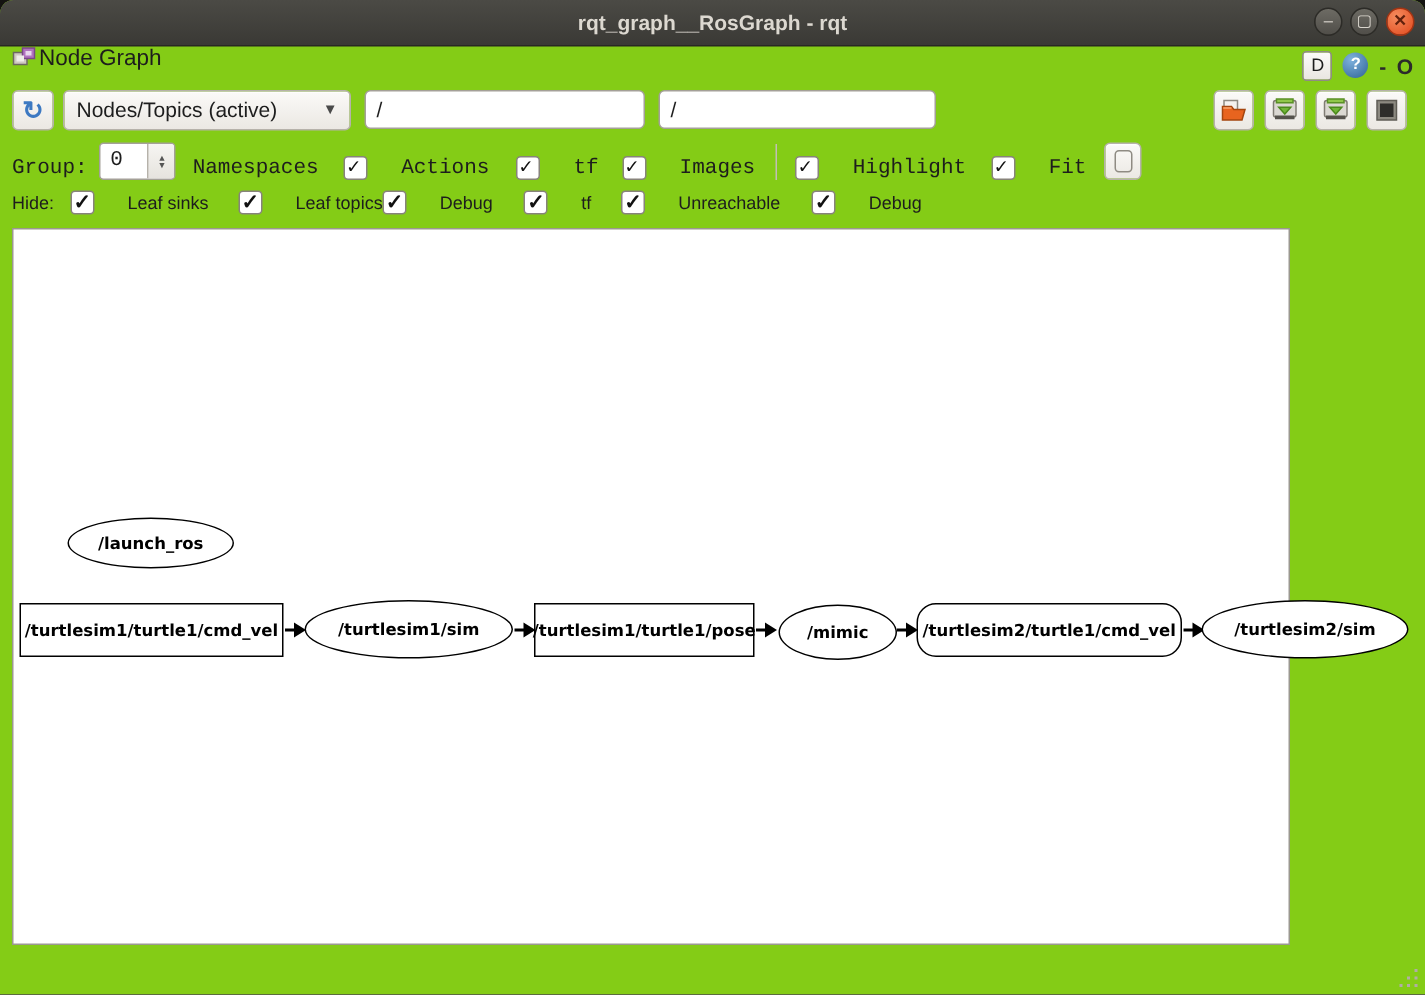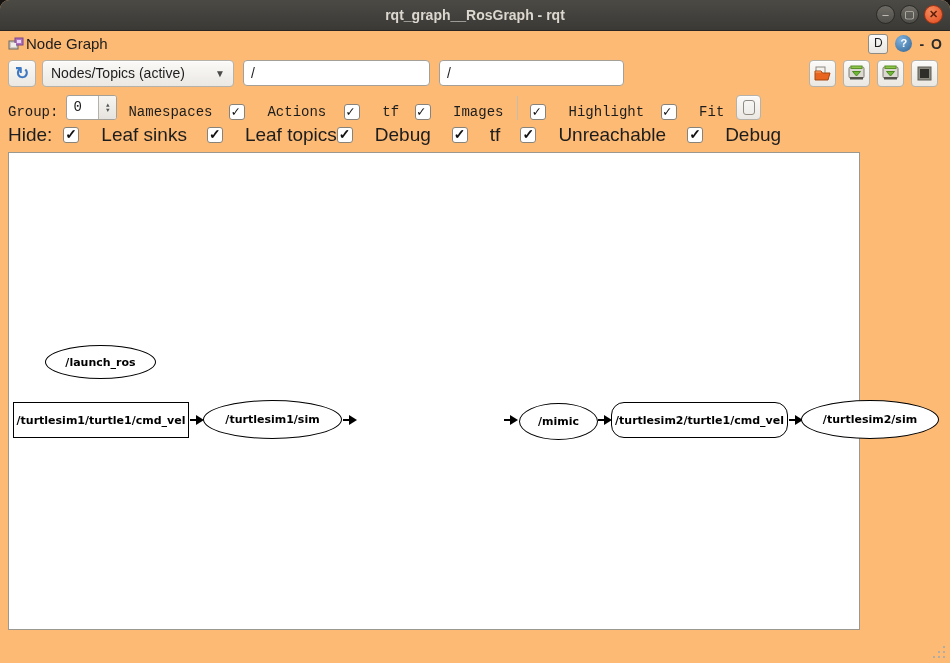--- a/index.html
+++ b/index.html
@@ -1,34 +1,34 @@
 <!DOCTYPE html>
 <html><head>
 <meta charset="utf-8">
 <style>
   html,body{margin:0;padding:0;background:#141311;}
-  .window{position:relative;width:950px;height:663px;background:#fdba74;
+  .window{position:relative;width:950px;height:663px;background:#84cc16;
     border-radius:9px 9px 0 0;overflow:hidden;
     font-family:"Liberation Sans",sans-serif;color:#1d1d1d;}
 
   
   .titlebar{position:absolute;left:0;top:0;width:100%;height:30px;
     background:linear-gradient(#4b4a45,#3a3935);border-bottom:1px solid #282723;
     display:flex;align-items:center;justify-content:center;}
   .titlebar .title{color:#dcd8d0;font-size:14px;font-weight:bold;}
   .win-controls{position:absolute;right:7px;top:5px;display:flex;gap:5px;}
   .win-btn{width:19px;height:19px;border-radius:50%;
     background:linear-gradient(#6d6b64,#504e49);border:1px solid #2c2b27;
     color:#d9d5cd;font-size:11px;line-height:17px;text-align:center;box-sizing:border-box;}
   .win-btn.close{background:radial-gradient(circle at 35% 30%,#f58b5d,#e1491d);
     border-color:#a33413;color:#62200c;font-weight:bold;}
 
   
   .panel-header{position:absolute;left:0;top:30px;width:100%;height:27px;
-    display:flex;align-items:center;padding:0 8px;box-sizing:border-box;}
+    display:flex;padding:0 8px;box-sizing:border-box;}
   .panel-title{font-size:15px;margin-left:2px;}
   .panel-right{margin-left:auto;display:flex;align-items:center;gap:7px;}
   .d-btn{width:18px;height:18px;border:1px solid #908c84;border-radius:3px;
     background:linear-gradient(#fcfbfa,#e9e6e1);font-size:12px;text-align:center;line-height:17px;}
   .help-btn{width:17px;height:17px;border-radius:50%;
     background:radial-gradient(circle at 35% 28%,#7fb2de,#2e6394);
     color:#fff;font-size:11px;font-weight:bold;text-align:center;line-height:17px;}
   .dock-glyph{font-size:14px;font-weight:bold;color:#2b2b2b;}
 
   
@@ -45,21 +45,21 @@
     background:#fff;font-size:14px;padding:0 7px;line-height:24px;margin-left:9px;}
   .tfield.f1{width:187px;}
   .tfield.f2{width:185px;}
   .tool-right{margin-left:auto;display:flex;gap:7px;}
   .icon-btn{width:27px;}
 
   
   .row2{position:absolute;left:0;top:89px;width:100%;height:31px;
     display:flex;align-items:flex-end;padding:0 8px;box-sizing:border-box;font-size:14px;font-family:Liberation Mono, monospace;}
   .row3{position:absolute;left:0;top:120px;width:100%;height:30px;
-    display:flex;align-items:center;padding:0 8px;box-sizing:border-box;font-size:19px;}
+    display:flex;align-items:center;padding:0 8px;box-sizing:border-box;font-size:12px;}
   .spinbox{display:flex;margin-left:8px;height:25px;border:1px solid #a4a098;border-radius:3px;
     background:#fff;box-sizing:border-box;overflow:hidden;}
   .spin-val{width:31px;font-size:14px;padding:3px 0 0 6px;box-sizing:border-box;}
   .spin-btns{width:17px;border-left:1px solid #b6b2aa;background:linear-gradient(#f6f5f2,#e6e3de);
     display:flex;flex-direction:column;align-items:center;justify-content:center;}
   .spin-btns span{font-size:6px;color:#555;line-height:5px;}
   .cb-item{display:flex;align-items:center;gap:22px;}
   .checkbox{width:16px;height:16px;border:1px solid #87837b;border-radius:3px;background:#fff;
     box-sizing:border-box;position:relative;flex:none;}
   .checkbox.checked::after{content:"✓";position:absolute;left:1px;top:-2px;
@@ -235,20 +235,21 @@
 
   <div class="canvas">
     <div class="gnode ellipse" style="left:36px;top:192px;width:111px;height:34px;">/launch_ros</div>
 
     <div class="gnode" style="left:4px;top:249px;width:176px;height:36px;">/turtlesim1/turtle1/cmd_vel</div>
     <div class="edge" style="left:181px;top:262px;"></div>
 
     <div class="gnode ellipse" style="left:194px;top:247px;width:139px;height:39px;">/turtlesim1/sim</div>
     <div class="edge" style="left:334px;top:262px;"></div>
 
+    <div class="gnode" style="left:347px;top:249px;width:147px;height:36px;">/turtlesim1/turtle1/pose</div>
     <div class="edge" style="left:495px;top:262px;"></div>
 
     <div class="gnode ellipse" style="left:510px;top:250px;width:79px;height:37px;">/mimic</div>
     <div class="edge" style="left:589px;top:262px;"></div>
 
     <div class="gnode" style="left:602px;top:249px;width:177px;height:36px;border-radius:13px;">/turtlesim2/turtle1/cmd_vel</div>
     <div class="edge" style="left:780px;top:262px;"></div>
 
     <div class="gnode ellipse" style="left:792px;top:247px;width:138px;height:39px;">/turtlesim2/sim</div>
   </div>

